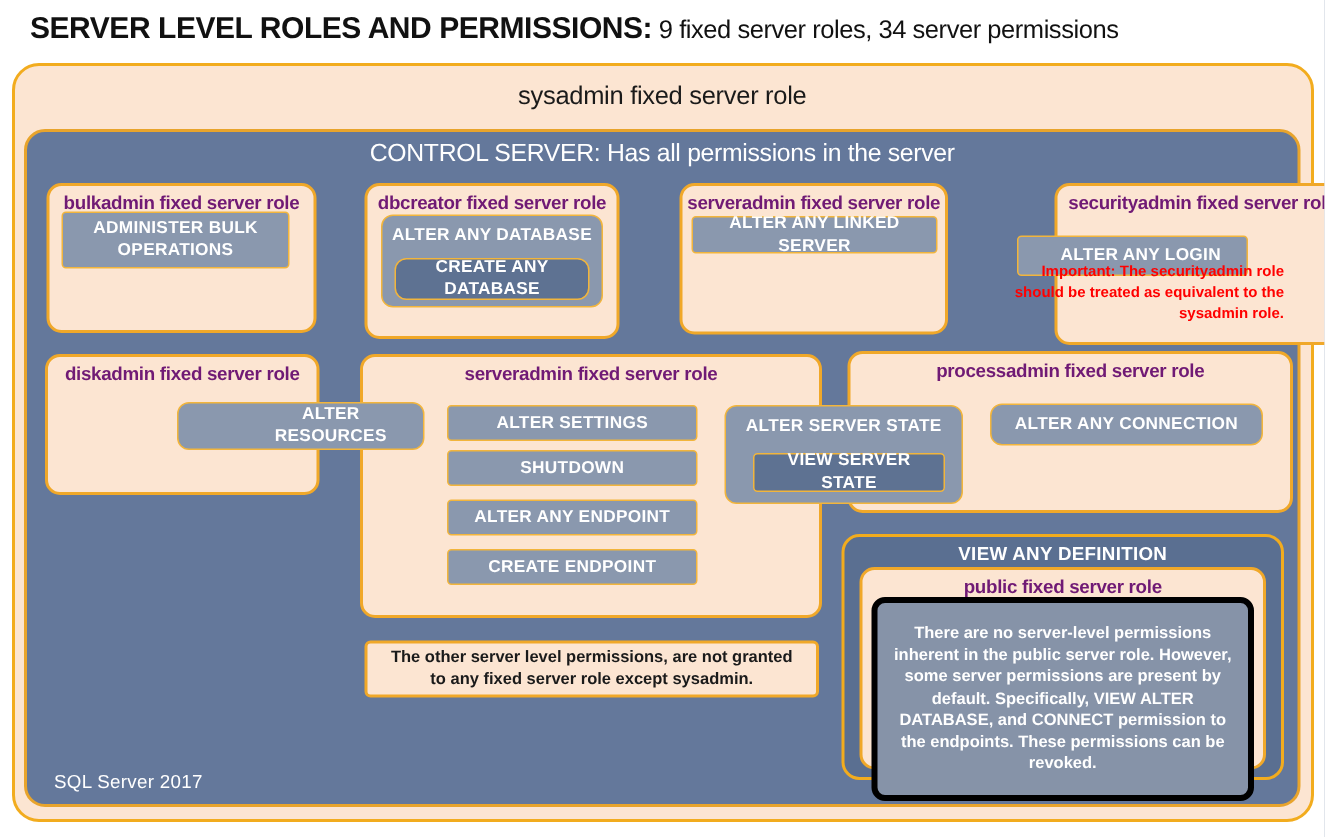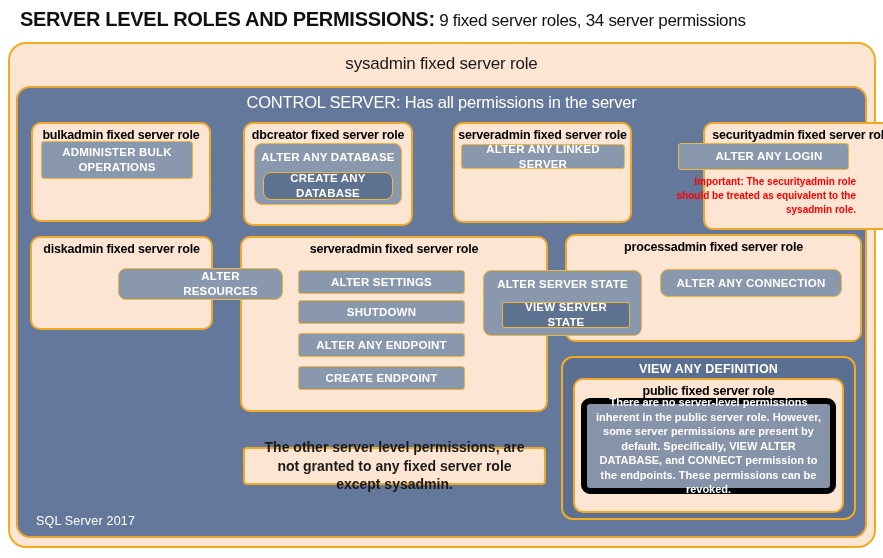--- a/index.html
+++ b/index.html
@@ -51,21 +51,21 @@
 
   
   .role-box {
     background: #FCE5D2;
     border: 2px solid #F0A829;
     border-radius: 10px;
   }
   .role-title {
     position: absolute; left: 0; top: 4px; width: 100%;
     text-align: center;
-    font-size: 12.5px; font-weight: bold; color: #000000;
+    font-size: 12.5px; font-weight: bold; color: #701a75;
     letter-spacing: -0.2px;
   }
 
   
   .perm {
     background: #8A98AE;
     border: 1.5px solid #F2B53C;
     color: #ffffff;
     font-size: 11.5px; font-weight: bold;
     letter-spacing: 0.2px;
@@ -85,24 +85,23 @@
     text-align: right; line-height: 1.4;
   }
 
   
   .note-box {
     background: #FCE5D2;
     border: 2px solid #F0A829;
     border-radius: 4px;
     display: flex; align-items: center; justify-content: center;
     text-align: center;
-    font-size: 14px; font-weight: bold; color: #1a1a1a;
+    font-size: 11px; font-weight: bold; color: #1a1a1a;
     line-height: 1.35;
     padding: 2px 10px;
-    margin-top: 20px;
   }
 
   
   .vad-panel {
     left: 561px; top: 356px; width: 295px; height: 164px;
     background: #5A6F91;
     border: 2px solid #F2AC1E;
     border-radius: 12px;
   }
   .vad-label {
@@ -111,23 +110,23 @@
     font-size: 12.5px; font-weight: bold; color: #ffffff;
     letter-spacing: 0.2px;
   }
   .public-box {
     left: 573px; top: 378px; width: 271px; height: 135px;
     background: #FCE5D2;
     border: 2px solid #F0A829;
     border-radius: 10px;
   }
   .public-body {
-    left: 581px; top: 398px; width: 255px; height: 96px;
+    left: 581px; top: 398px; width: 255px; height: 136px;
     background: #8693A8;
-    border: 6px solid #000000;
+    border: 4px solid #000000;
     border-radius: 9px;
     color: #ffffff;
     font-size: 11px; font-weight: bold;
     text-align: center; line-height: 1.32;
     display: flex; align-items: center; justify-content: center;
     padding: 20px 8px;
   }
 
   .footer-label {
     left: 36px; top: 514px;
@@ -162,21 +161,21 @@
   <div class="abs perm r8 dark" style="left:263px; top:172px; width:130px; height:28px;">CREATE ANY DATABASE</div>
 
   <div class="abs role-box" style="left:453px; top:122px; width:179px; height:101px;">
     <div class="role-title">serveradmin fixed server role</div>
   </div>
   <div class="abs perm" style="left:461px; top:144px; width:164px; height:25px;">ALTER ANY LINKED SERVER</div>
 
   <div class="abs role-box" style="left:703px; top:122px; width:197px; height:108px;">
     <div class="role-title">securityadmin fixed server role</div>
   </div>
-  <div class="abs perm" style="left:678px; top:143px; width:171px; height:27px;padding-left:15px;">ALTER ANY LOGIN</div>
+  <div class="abs perm" style="left:678px; top:157px; width:154px; height:27px;padding-left:15px;">ALTER ANY LOGIN</div>
   <div class="abs warning-text" style="left:671px; top:175px; width:185px;">Important: The securityadmin role should be treated as equivalent to the sysadmin role.</div>
 
   <div class="abs role-box" style="left:30px; top:236px; width:183px; height:94px;">
     <div class="role-title">diskadmin fixed server role</div>
   </div>
 
   <div class="abs role-box" style="left:240px; top:236px; width:308px; height:176px;">
     <div class="role-title">serveradmin fixed server role</div>
   </div>
   <div class="abs perm" style="left:298px; top:270px; width:167px; height:24px;">ALTER SETTINGS</div>

